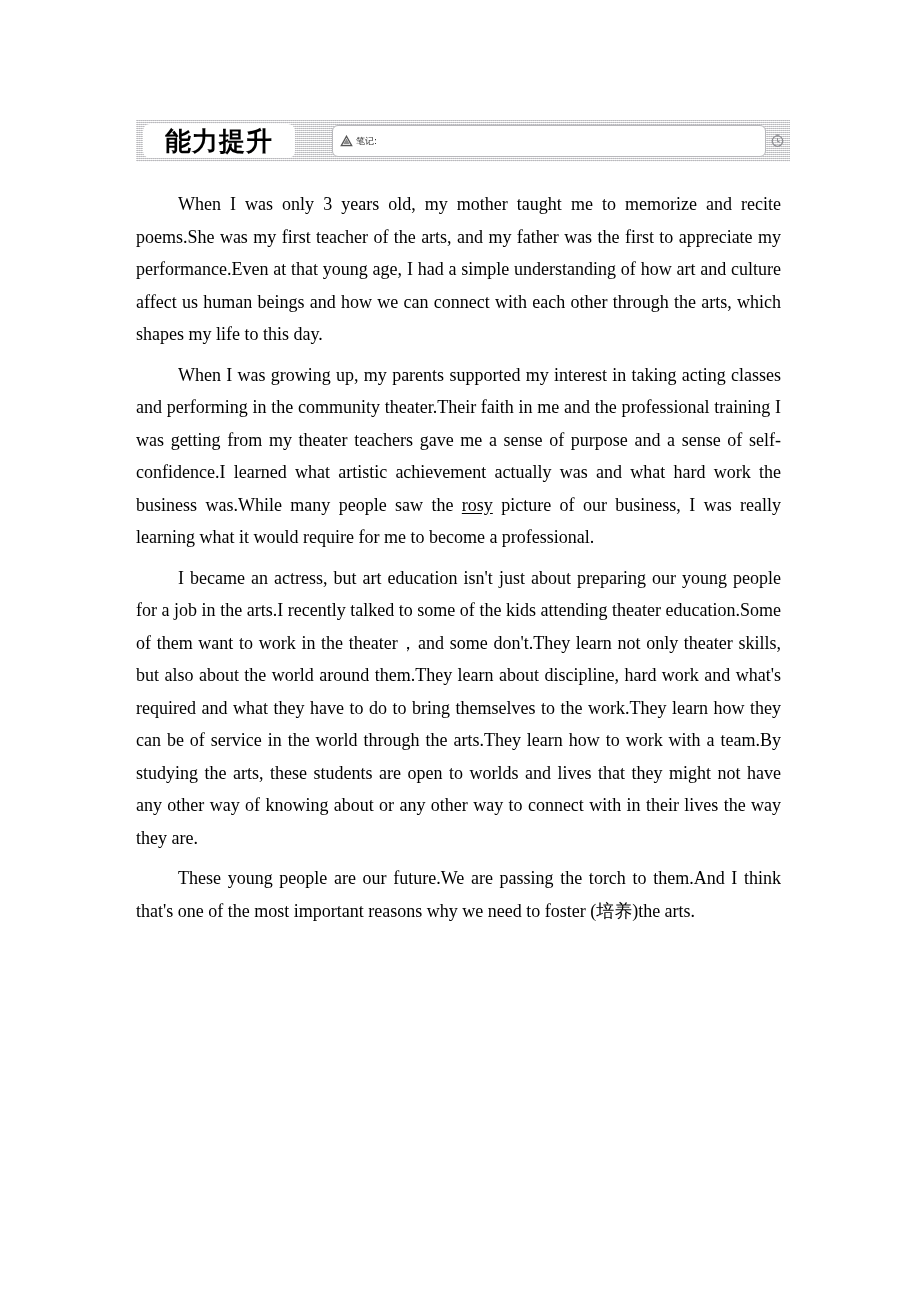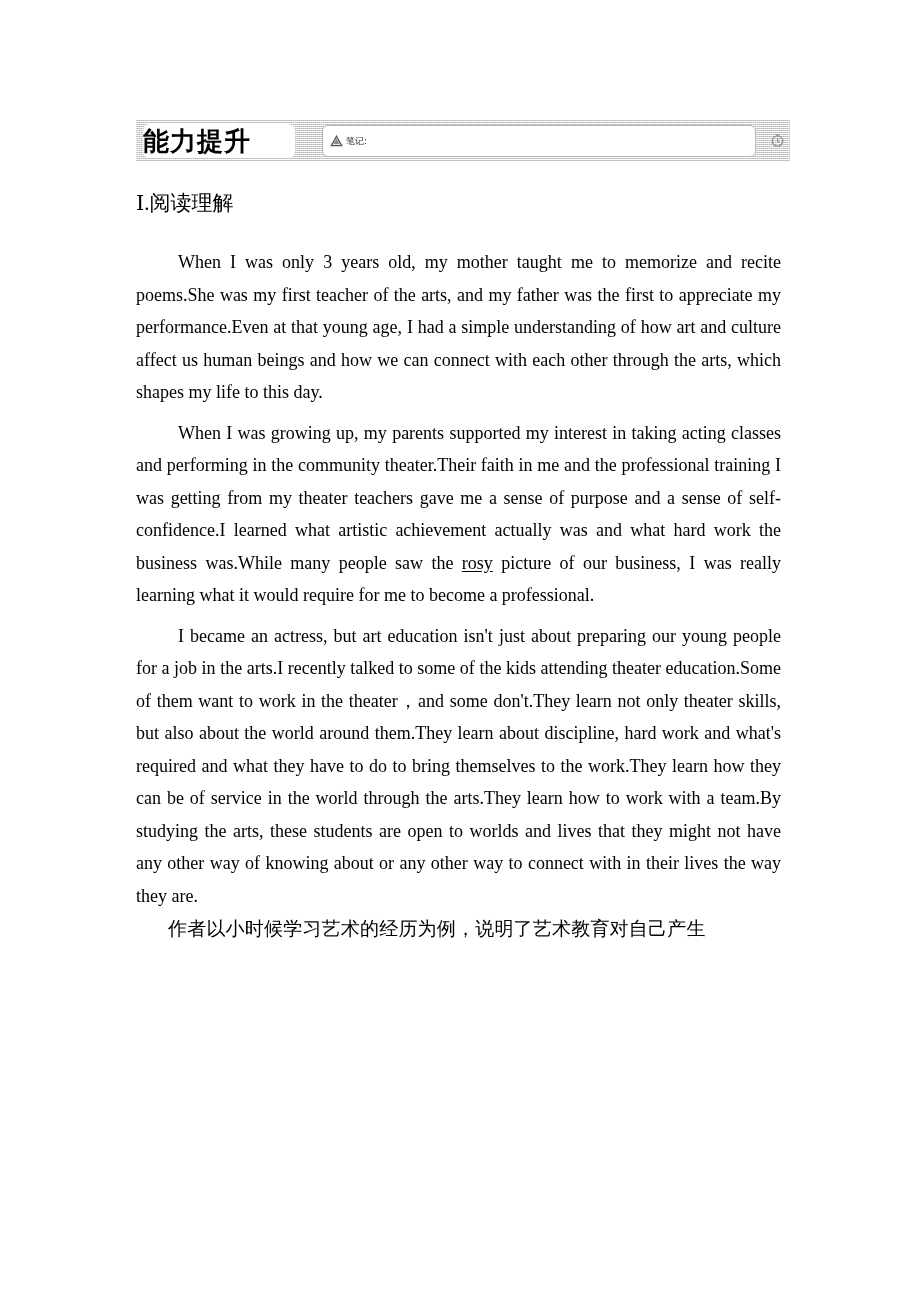--- a/index.html
+++ b/index.html
@@ -37,36 +37,36 @@
   .section-chip {
     position: absolute;
     left: 7px;
     top: 4px;
     width: 152px;
     height: 34px;
     background: #ffffff;
     border-radius: 7px;
     display: flex;
     align-items: center;
-    justify-content: flex-start;
+    justify-content: center;
     box-sizing: border-box;
   }
   .section-chip-label {
     font-family: "DejaVu Sans", "Liberation Sans", sans-serif;
     font-weight: bold;
     font-size: 26px;
     line-height: 30px;
     letter-spacing: 1px;
     color: #000000;
     white-space: nowrap;
   }
 
   .note-field {
     position: absolute;
-    left: 186px;
+    left: 196px;
     top: 5px;
     width: 434px;
     height: 32px;
     background: #ffffff;
     border: 1px solid #b8b8bc;
     border-radius: 6px;
     box-sizing: border-box;
     display: flex;
     align-items: center;
     padding-left: 7px;
@@ -159,24 +159,23 @@
   <svg class="timer-icon" viewBox="0 0 16 16">
     <circle cx="8" cy="8.6" r="5.6" fill="none" stroke="#8d8d92" stroke-width="1.3"></circle>
     <path d="M8 5.4 L8 8.6 L10.3 10" fill="none" stroke="#8d8d92" stroke-width="1.2"></path>
     <path d="M6.2 2.1 L9.8 2.1" stroke="#8d8d92" stroke-width="1.2"></path>
   </svg>
 
 </div>
 
 <div class="content">
 
-  <div class="part-title">Ⅰ.阅读理解</div>
 
   <p class="para"><span class="indent"></span><span>When I was only 3    years old, my mother taught me to memorize and recite poems.She was my first teacher of the arts, and my father was the first to appreciate my performance.Even at that young age, I had a simple understanding of how art and culture affect us human beings and how we can connect with each other through the arts, which shapes my life to this day.</span></p>
 
   <p class="para"><span class="indent"></span><span>When I was growing up, my parents supported my interest in taking acting classes and performing in the community    theater.Their    faith in   me   and   the professional training I was getting from my theater teachers gave me a sense of purpose and a sense of self-confidence.I learned what artistic achievement actually was and what hard work the business was.While many   people   saw the  </span><span class="underline">rosy</span><span>  picture   of our business, I was really learning what it would require for me to become a professional.</span></p>
 
   <p class="para"><span class="indent"></span><span>I became an actress, but art education isn't just about preparing our young people for a job in the arts.I recently talked to some of the kids attending theater education.Some of them want to work in the theater，and some don't.They learn not only theater skills, but also about the world around them.They learn about discipline, hard work and what's required and what they have to do to bring themselves to the work.They learn how they can be of service in the world through the arts.They learn how to work with a team.By studying the arts, these students are open to worlds and lives that they might not have any other way of knowing about or any other way to connect with in their lives the way they are.</span></p>
 
+  <p class="para"><span class="indent"></span><span>These young people are our future.We are passing the torch to them.And I think that's one of the most important reasons why we need to foster (培养)the arts.</span></p>
 
-  <p class="cn-summary"><span class="cn-indent"></span><span>作者以小时候学习艺术的经历为例，说明了艺术教育对自己产生</span></p>
 
 </div>
 
 </body></html>

